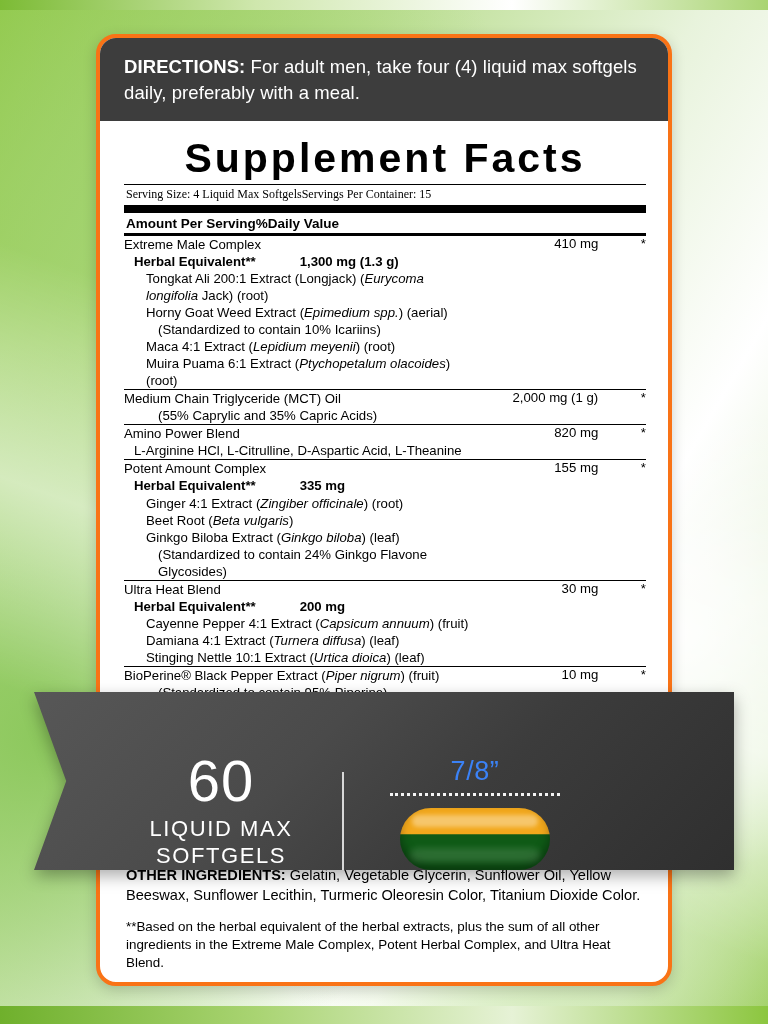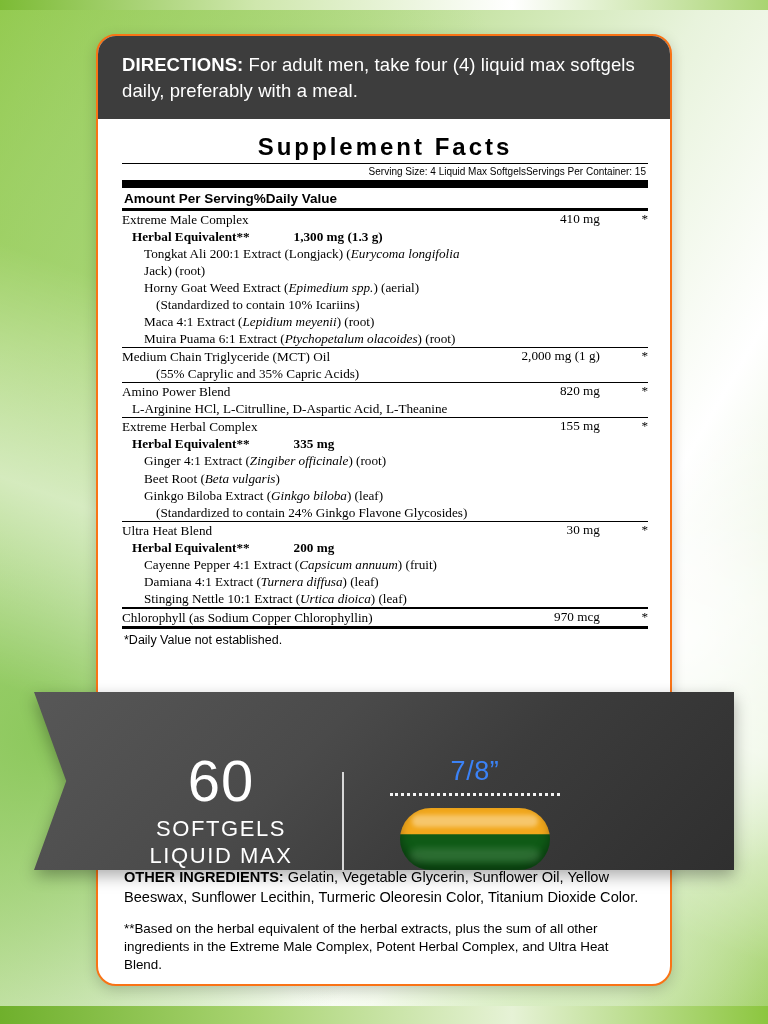--- a/index.html
+++ b/index.html
@@ -42,21 +42,21 @@
   }
 
   
   .label-panel {
     position: absolute;
     left: 96px;
     top: 34px;
     width: 576px;
     height: 952px;
     background: #ffffff;
-    border: 2px solid #f97316;
+    border: 4px solid #f97316;
     border-radius: 20px;
     box-sizing: border-box;
     overflow: hidden;
     box-shadow: 0 4px 14px rgba(0,0,0,0.18);
   }
 
   
   .directions {
     background: #3d3d3d;
     color: #ffffff;
@@ -67,54 +67,54 @@
     letter-spacing: .1px;
   }
   .directions b { font-weight: 700; }
 
   
   .sf {
     padding: 6px 22px 0 24px;
     color: #000;
   }
   .sf-title {
-    font-size: 24px;
+    font-size: 41px;
     font-weight: 700;
     letter-spacing: 3.0px;
     text-align: center;
     margin: 8px 0 2px 0;
     font-family: "Liberation Sans", sans-serif;
   }
   .rule-thin { border-bottom: 1px solid #000; }
   .rule-med  { border-bottom: 3px solid #000; }
   .rule-thick{ border-bottom: 8px solid #000; }
 
   .serving-row {
     display: flex;
-    justify-content: flex-end;
-    font-size: 10px;
+    justify-content: flex-start;
+    font-size: 12px;
     padding: 2px 2px 3px 2px;
+    font-family: Liberation Serif, serif;
   }
   .amount-row {
     display: flex;
     justify-content: flex-start;
     font-size: 13.5px;
     font-weight: 700;
     padding: 3px 2px 2px 2px;
   }
 
   table.facts {
     width: 100%;
     border-collapse: collapse;
     font-size: 13.2px;
   }
   table.facts td {
     vertical-align: top;
     padding: 0;
-    font-family: Liberation Serif, serif;
   }
   .grp-row > td { padding-top: 3px; padding-bottom: 3px; }
   .c-name { width: 68%; }
   .c-amt  { width: 24%; text-align: right; padding-right: 6px !important; white-space: nowrap; }
   .c-dv   { width: 8%;  text-align: right; }
 
   .ln { display: block; line-height: 1.29; }
   .ind1 { padding-left: 10px; }
   .ind2 { padding-left: 22px; }
   .ind3 { padding-left: 34px; }
@@ -297,21 +297,21 @@
               <span class="ln ind1">L-Arginine HCl, L-Citrulline, D-Aspartic Acid, L-Theanine</span>
             </td>
             <td class="c-amt">820 mg</td>
             <td class="c-dv">*</td>
           </tr>
           <tr class="sep">
             <td colspan="3"></td>
           </tr>
           <tr class="grp-row">
             <td class="c-name">
-              <span class="ln">Extreme Herbal Complex</span>
+              <span class="ln">Potent Amount Complex</span>
               <span class="ln ind1 bold">Herbal Equivalent**<span class="he-amt">335 mg</span></span>
               <span class="ln ind2">Ginger 4:1 Extract (<i>Zingiber officinale</i>) (root)</span>
               <span class="ln ind2">Beet Root (<i>Beta vulgaris</i>)</span>
               <span class="ln ind2">Ginkgo Biloba Extract (<i>Ginkgo biloba</i>) (leaf)</span>
               <span class="ln ind3">(Standardized to contain 24% Ginkgo Flavone Glycosides)</span>
             </td>
             <td class="c-amt">155 mg</td>
             <td class="c-dv">*</td>
           </tr>
           <tr class="sep">
@@ -323,20 +323,28 @@
               <span class="ln ind1 bold">Herbal Equivalent**<span class="he-amt">200 mg</span></span>
               <span class="ln ind2">Cayenne Pepper 4:1 Extract (<i>Capsicum annuum</i>) (fruit)</span>
               <span class="ln ind2">Damiana 4:1 Extract (<i>Turnera diffusa</i>) (leaf)</span>
               <span class="ln ind2">Stinging Nettle 10:1 Extract (<i>Urtica dioica</i>) (leaf)</span>
             </td>
             <td class="c-amt">30 mg</td>
             <td class="c-dv">*</td>
           </tr>
           <tr class="sep">
             <td colspan="3"></td>
+          </tr>
+          <tr class="grp-row">
+            <td class="c-name">
+              <span class="ln">BioPerine® Black Pepper Extract (<i>Piper nigrum</i>) (fruit)</span>
+              <span class="ln ind3">(Standardized to contain 95% Piperine)</span>
+            </td>
+            <td class="c-amt">10 mg</td>
+            <td class="c-dv">*</td>
           </tr>
           <tr class="sep">
             <td colspan="3"></td>
           </tr>
           <tr class="grp-row">
             <td class="c-name">
               <span class="ln">Chlorophyll (as Sodium Copper Chlorophyllin)</span>
             </td>
             <td class="c-amt">970 mcg</td>
             <td class="c-dv">*</td>
@@ -357,22 +365,22 @@
     <div class="based-on">**Based on the herbal equivalent of the herbal extracts, plus the sum of all other ingredients in the Extreme Male Complex, Potent Herbal Complex, and Ultra Heat Blend.</div>
   </div>
 </div>
 
 <div class="ribbon">
   <div class="ribbon-shape"></div>
   <div class="ribbon-inner">
     <div class="count-block">
       <div class="count-num">60</div>
       <div class="count-cap">
+        <div>LIQUID MAX</div>
         <div>SOFTGELS</div>
-        <div>LIQUID MAX</div>
       </div>
     </div>
     <div class="divider-vert"></div>
     <div class="size-block">
       <div class="size-val">7/8”</div>
       <div class="dotline"></div>
       <div class="softgel"></div>
     </div>
   </div>
 </div>

